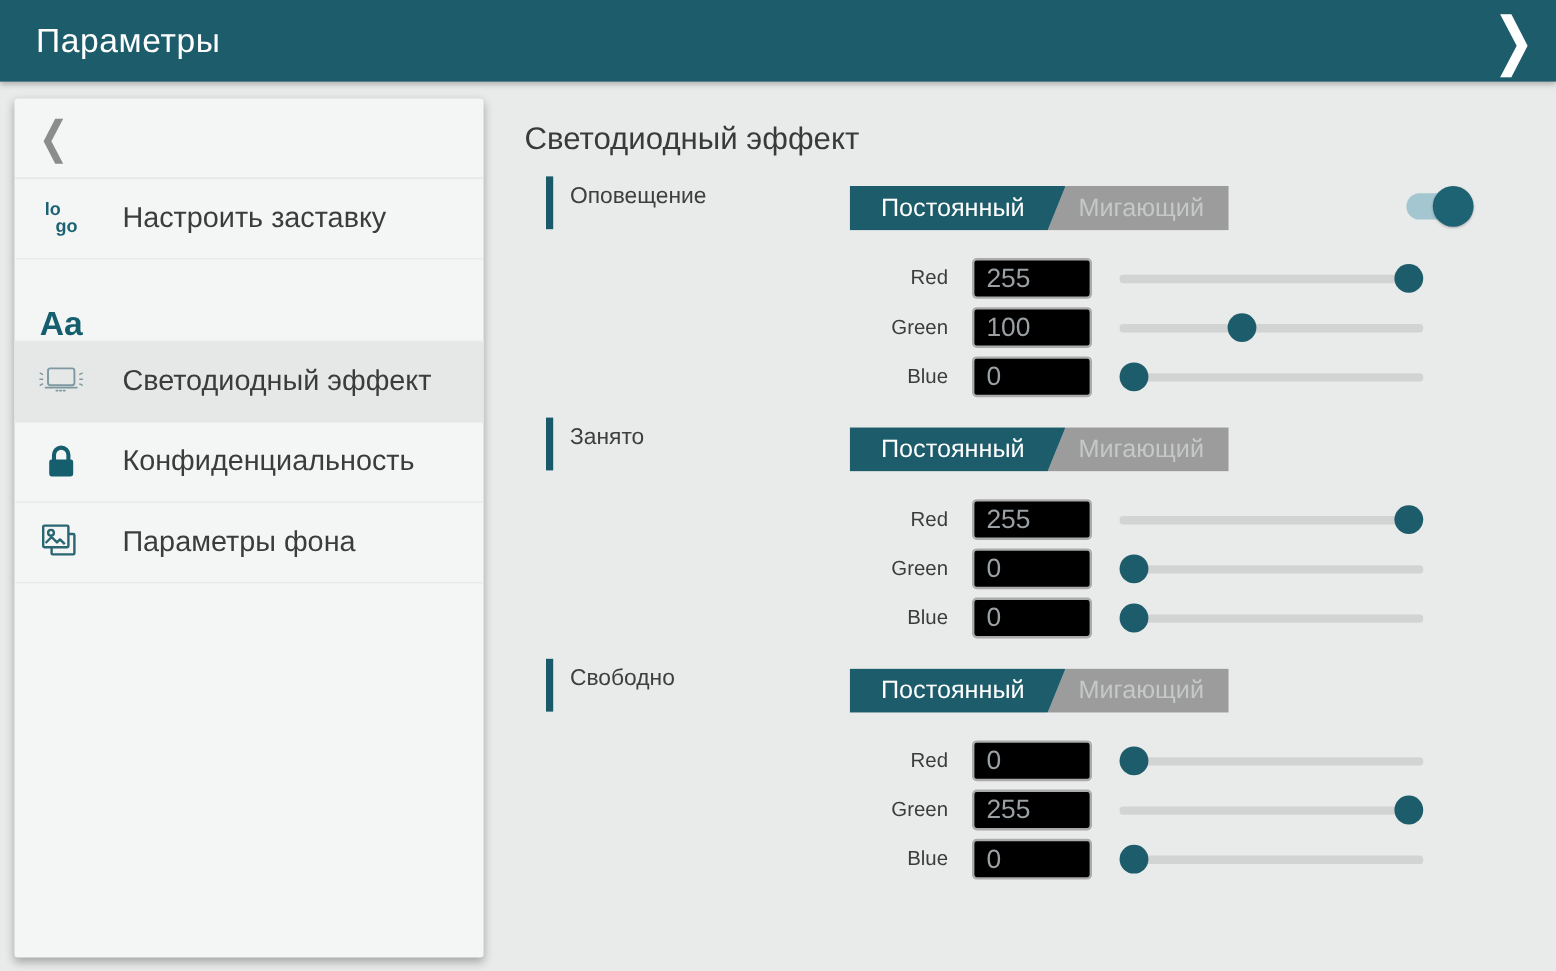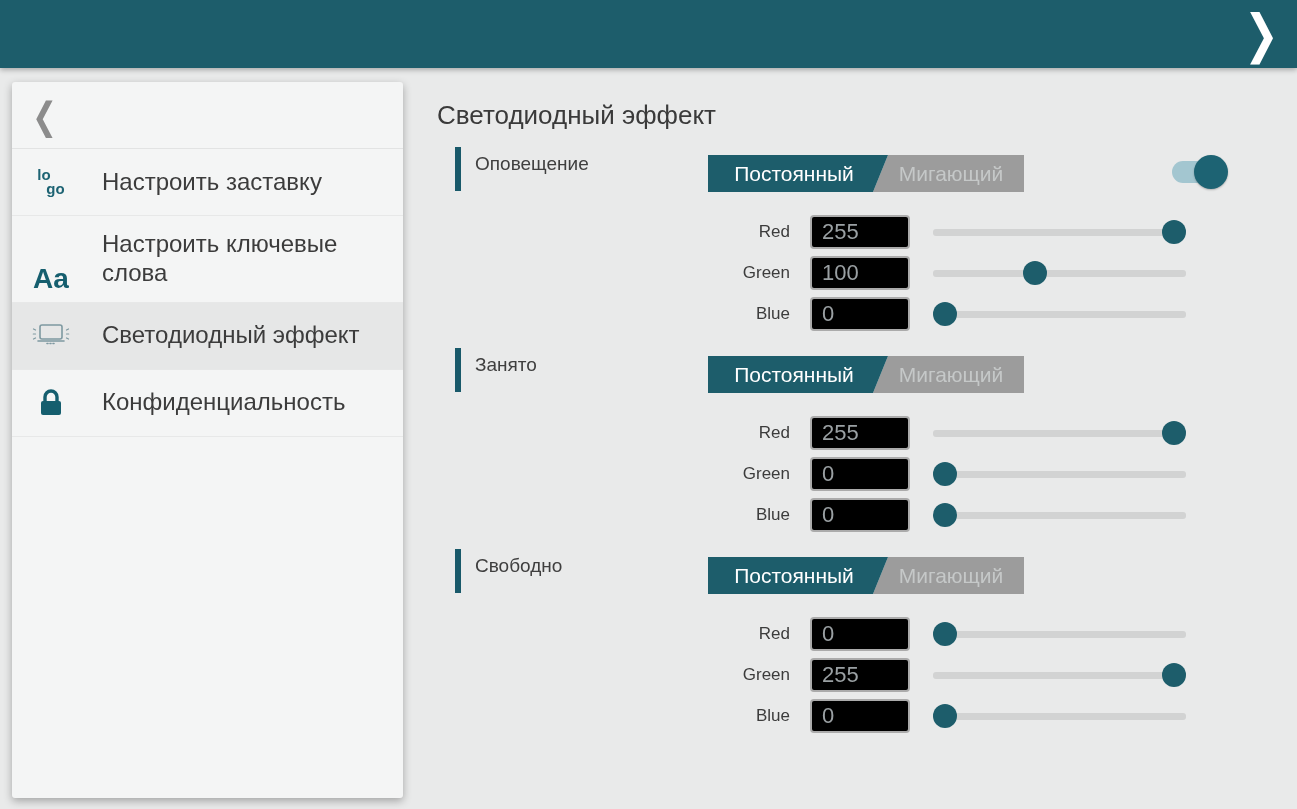--- a/index.html
+++ b/index.html
@@ -96,40 +96,40 @@
   .slider-thumb{
     position:absolute;top:5px;width:24px;height:24px;border-radius:50%;background:#1d5d6b;
   }
   
   .sicon{display:block;}
 </style>
 </head>
 <body>
 
 <div class="header">
+  <div class="header-title">Параметры</div>
   <div class="header-forward">❯</div>
 </div>
 
 <div class="sidebar">
   <div class="side-back">
     <span class="back-glyph">❮</span>
   </div>
 
   <div class="side-item">
     <span class="icon-box">
       <span class="logo-icon"><span>lo</span><span class="go">go</span></span>
     </span>
     <span class="side-label">Настроить заставку</span>
   </div>
 
   <div class="side-item">
     <span class="icon-box">
       <span class="aa-icon">Aa</span>
     </span>
-    <span class="side-label" style="max-width:260px">Настроить ключевые слова</span>
   </div>
 
   <div class="side-item selected">
     <span class="icon-box">
       <svg class="sicon" width="38" height="30" viewBox="0 0 38 30" fill="none" stroke="#7e99a1" stroke-width="1.6">
         <rect x="8" y="4" width="22" height="14" rx="2"></rect>
         <path d="M6 20 h26" stroke-linecap="round"></path>
         <path d="M15 22.5 h1 M18 22.5 h1 M21 22.5 h1" stroke-linecap="round"></path>
         <path d="M3.5 9 l-2 -1 M3.5 13 h-2.2 M3.5 17 l-2 1" stroke-linecap="round" stroke-width="1.2"></path>
         <path d="M34.5 9 l2 -1 M34.5 13 h2.2 M34.5 17 l2 1" stroke-linecap="round" stroke-width="1.2"></path>
@@ -141,20 +141,31 @@
   <div class="side-item">
     <span class="icon-box">
       <svg class="sicon" width="32" height="32" viewBox="0 0 32 32">
         <path d="M10 15 v-5 a6 6 0 0 1 12 0 v5" fill="none" stroke="#155e6e" stroke-width="3.4"></path>
         <rect x="6" y="14" width="20" height="14" rx="2" fill="#155e6e"></rect>
       </svg>
     </span>
     <span class="side-label">Конфиденциальность</span>
   </div>
 
+  <div class="side-item">
+    <span class="icon-box">
+      <svg class="sicon" width="36" height="34" viewBox="0 0 36 34" fill="none" stroke="#2a6573" stroke-width="2">
+        <rect x="10" y="10" width="19" height="17" rx="1"></rect>
+        <rect x="3" y="3" width="21" height="18" rx="1" fill="#f4f5f5"></rect>
+        <circle cx="9.5" cy="9" r="2.4"></circle>
+        <path d="M5 17.5 l5 -5 4.5 4.5 2.5 -2.5 4 4" stroke-linejoin="round"></path>
+      </svg>
+    </span>
+    <span class="side-label">Параметры фона</span>
+  </div>
 </div>
 
 <h1 class="main-title">Светодиодный эффект</h1>
 
 <div class="section" style="top:147px">
   <span class="accent-bar"></span>
   <h2 class="section-title">Оповещение</h2>
   <div class="seg">
     <div class="seg-off">
       <span>Мигающий</span>

